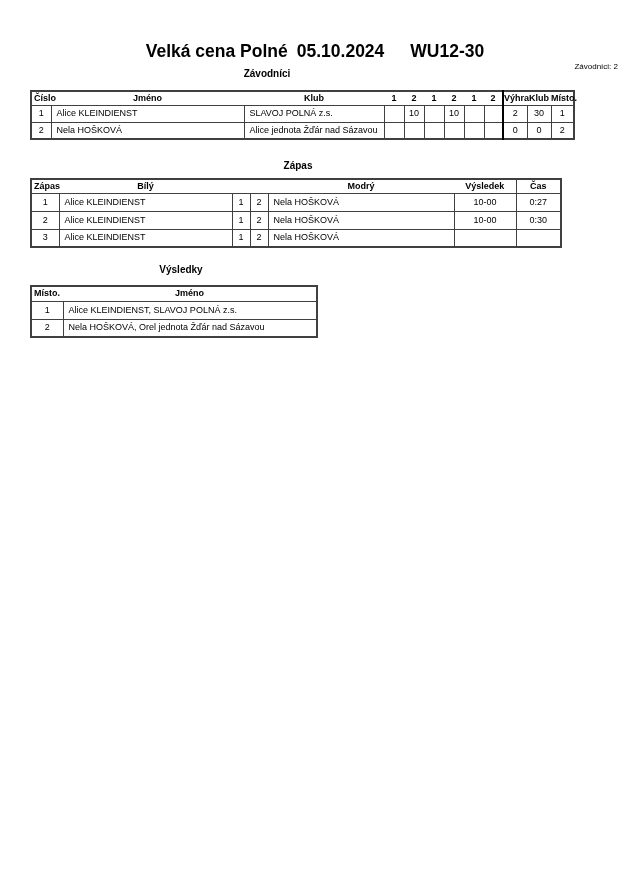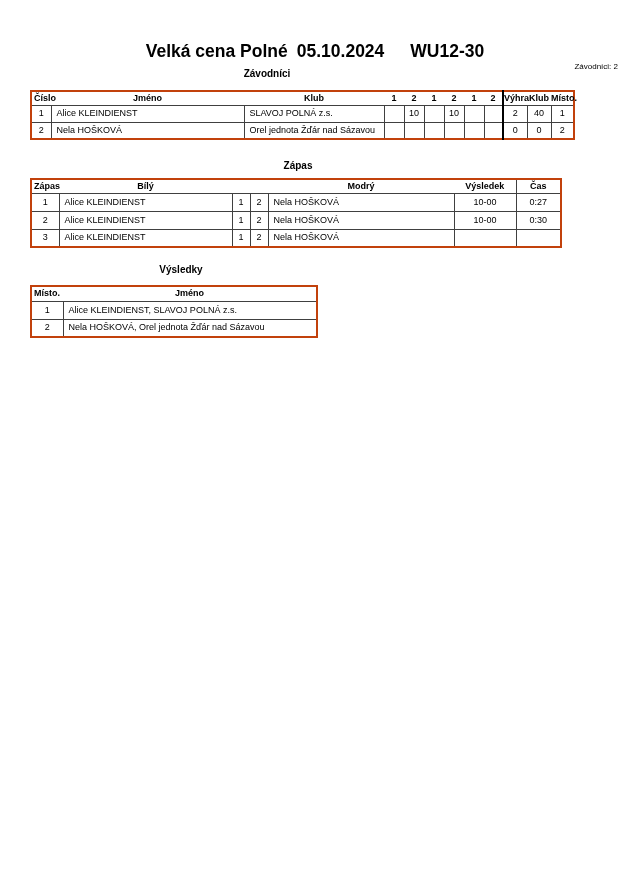--- a/index.html
+++ b/index.html
@@ -36,21 +36,21 @@
     text-align: center;
     white-space: nowrap;
   }
   .sec-competitors { left: 30px; width: 474px; top: 68px; }
   .sec-matches     { left: 30px; width: 536px; top: 160px; }
   .sec-results     { left: 30px; width: 302px; top: 264px; }
 
   table {
     border-collapse: collapse;
     table-layout: fixed;
-    border: 2px solid #c2410c;
+    border: 2px solid #404040;
   }
   td {
     padding: 0;
     font-size: 9px;
     line-height: 1;
     vertical-align: middle;
     white-space: nowrap;
     overflow: visible;
     text-align: center;
   }
@@ -121,27 +121,27 @@
       <td class="bc">1</td>
       <td class="bc tl">Alice KLEINDIENST</td>
       <td class="bc tl">SLAVOJ POLNÁ z.s.</td>
       <td class="bc"></td>
       <td class="bc">10</td>
       <td class="bc"></td>
       <td class="bc">10</td>
       <td class="bc"></td>
       <td class="bc"></td>
       <td class="bc grpL">2</td>
-      <td class="bc">40</td>
+      <td class="bc">30</td>
       <td class="bc">1</td>
     </tr>
     <tr class="r-body">
       <td class="bc">2</td>
       <td class="bc tl">Nela HOŠKOVÁ</td>
-      <td class="bc tl">Orel jednota Žďár nad Sázavou</td>
+      <td class="bc tl">Alice jednota Žďár nad Sázavou</td>
       <td class="bc"></td>
       <td class="bc"></td>
       <td class="bc"></td>
       <td class="bc"></td>
       <td class="bc"></td>
       <td class="bc"></td>
       <td class="bc grpL">0</td>
       <td class="bc">0</td>
       <td class="bc">2</td>
     </tr>

